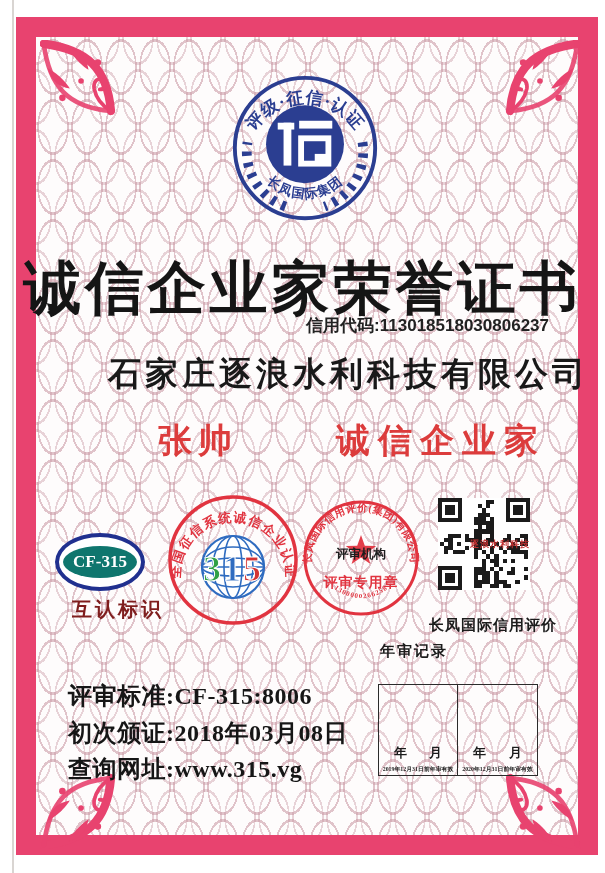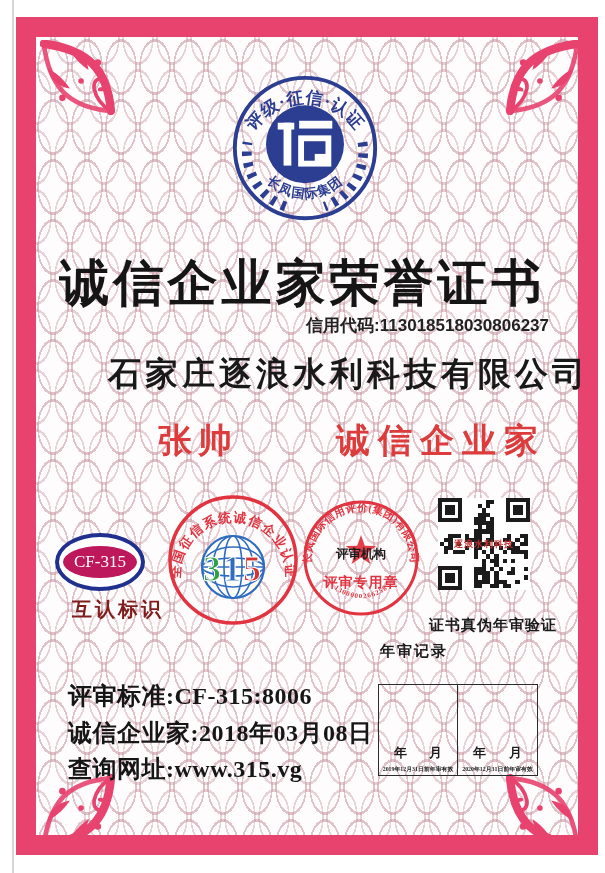--- a/index.html
+++ b/index.html
@@ -12,44 +12,44 @@
       radial-gradient(ellipse 17px 30px at 50% 50%, transparent 0 84%, rgba(199,148,160,.55) 84% 93%, transparent 93%),
       radial-gradient(ellipse 17px 30px at 50% 50%, transparent 0 84%, rgba(199,148,160,.40) 84% 93%, transparent 93%);
     background-size:34px 60px,34px 60px;background-position:0 0,17px 30px;}
   .corner{position:absolute;width:84px;height:84px;}
   .corner.tl{left:40px;top:40px;}
   .corner.tr{right:24px;top:40px;transform:scaleX(-1);}
   .corner.bl{left:40px;bottom:24px;transform:scaleY(-1);}
   .corner.br{right:24px;bottom:24px;transform:scale(-1,-1);}
   .emblem{position:absolute;left:229px;top:74px;width:152px;height:152px;}
   .title{position:absolute;left:0;top:250px;width:605px;text-align:center;
-         font-size:50px;font-weight:900;letter-spacing:4px;color:#151515;}
+         font-size:58px;font-weight:900;letter-spacing:4px;color:#151515;}
   .credit{position:absolute;right:56px;top:314px;font-size:17px;font-weight:bold;color:#222;margin-left:48px;}
   .company{position:absolute;left:0;top:352px;width:605px;text-align:center;
            font-size:33px;font-weight:900;letter-spacing:4px;color:#191919;padding-left:46px;}
   .names{position:absolute;left:0;top:418px;width:605px;color:#dc3c3c;font-weight:900;}
   .person{position:absolute;left:158px;font-size:34px;letter-spacing:6px;}
   .honor{position:absolute;left:312px;font-size:34px;letter-spacing:8px;margin-left:24px;}
   .cf315{position:absolute;left:55px;top:533px;width:90px;height:58px;border:4px solid #20308f;
          border-radius:50%;background:#fff;box-sizing:border-box;}
-  .cf315 .lens{position:absolute;left:4px;right:4px;top:9px;bottom:9px;background:#be185d;border-radius:50%;
-         display:flex;align-items:center;justify-content:center;color:#fff;font-weight:normal;font-size:17px;
+  .cf315 .lens{position:absolute;left:4px;right:4px;top:9px;bottom:9px;background:#0f766e;border-radius:50%;
+         display:flex;align-items:center;justify-content:center;color:#fff;font-weight:bold;font-size:17px;
          font-family:"Liberation Serif",serif;}
   .mutual{position:absolute;left:72px;top:596px;font-size:20px;font-weight:bold;letter-spacing:3px;
           color:#7f1d1d;font-family:"Liberation Serif",serif;}
   .seal315{position:absolute;left:166px;top:493px;width:134px;height:134px;}
   .redseal{position:absolute;left:300px;top:497px;width:122px;height:122px;}
   .qr{position:absolute;left:438px;top:498px;width:92px;height:92px;background:#fff;padding:2px;box-sizing:border-box;}
   .qr-modules{position:relative;display:grid;width:88px;height:88px;
       grid-template-columns:repeat(21,1fr);grid-template-rows:repeat(21,1fr);}
   .qr-modules .m{background:#1b1b1b;}
   .finder{position:absolute;width:24px;height:24px;border:4px solid #1b1b1b;background:#fff;box-sizing:border-box;}
   .finder::after{content:"";position:absolute;inset:3px;background:#1b1b1b;}
   .finder.tl{left:0;top:0;} .finder.tr{right:0;top:0;} .finder.bl{left:0;bottom:0;}
-  .qr-overlay{position:absolute;left:0;top:40px;width:100%;text-align:center;color:#c03030;
+  .qr-overlay{position:absolute;left:0;top:40px;width:100%;text-align:right;color:#c03030;
       font-size:9px;font-weight:bold;letter-spacing:1px;z-index:3;}
   .qr-caption{position:absolute;left:428px;top:616px;width:130px;text-align:center;font-size:15px;
       font-weight:bold;letter-spacing:1px;color:#1c1c1c;font-family:"Liberation Serif",serif;}
   .info{position:absolute;left:68px;top:678px;font-family:"Liberation Serif",serif;
         font-size:24px;font-weight:bold;color:#161616;line-height:36.5px;letter-spacing:.5px;}
   .annual-label{position:absolute;left:380px;top:642px;font-size:15px;font-weight:bold;letter-spacing:2px;
         color:#1c1c1c;font-family:"Liberation Serif",serif;}
   .annual-table{position:absolute;left:378px;top:684px;display:flex;}
   .annual-cell{position:relative;width:80px;height:92px;border:1.5px solid #2b2b2b;box-sizing:border-box;}
   .annual-cell + .annual-cell{border-left:none;}
@@ -620,25 +620,25 @@
         <div></div>
         <div></div>
         <div></div>
         <div></div>
       </div>
     <div class="finder tl"></div>
     <div class="finder tr"></div>
     <div class="finder bl"></div>
     <div class="qr-overlay">逐浪水利科技</div>
   </div>
-  <div class="qr-caption">证书真伪年审验证</div>
+  <div class="qr-caption">长凤国际信用评价</div>
 
   <div class="info">
     <div>评审标准:CF-315:8006</div>
-    <div>诚信企业家:2018年03月08日</div>
+    <div>初次颁证:2018年03月08日</div>
     <div>查询网址:www.315.vg</div>
   </div>
 
   <div class="annual-label">年审记录</div>
   <div class="annual-table">
     <div class="annual-cell">
       <div class="ym">
         <span>年</span>
         <span>月</span>
       </div>

